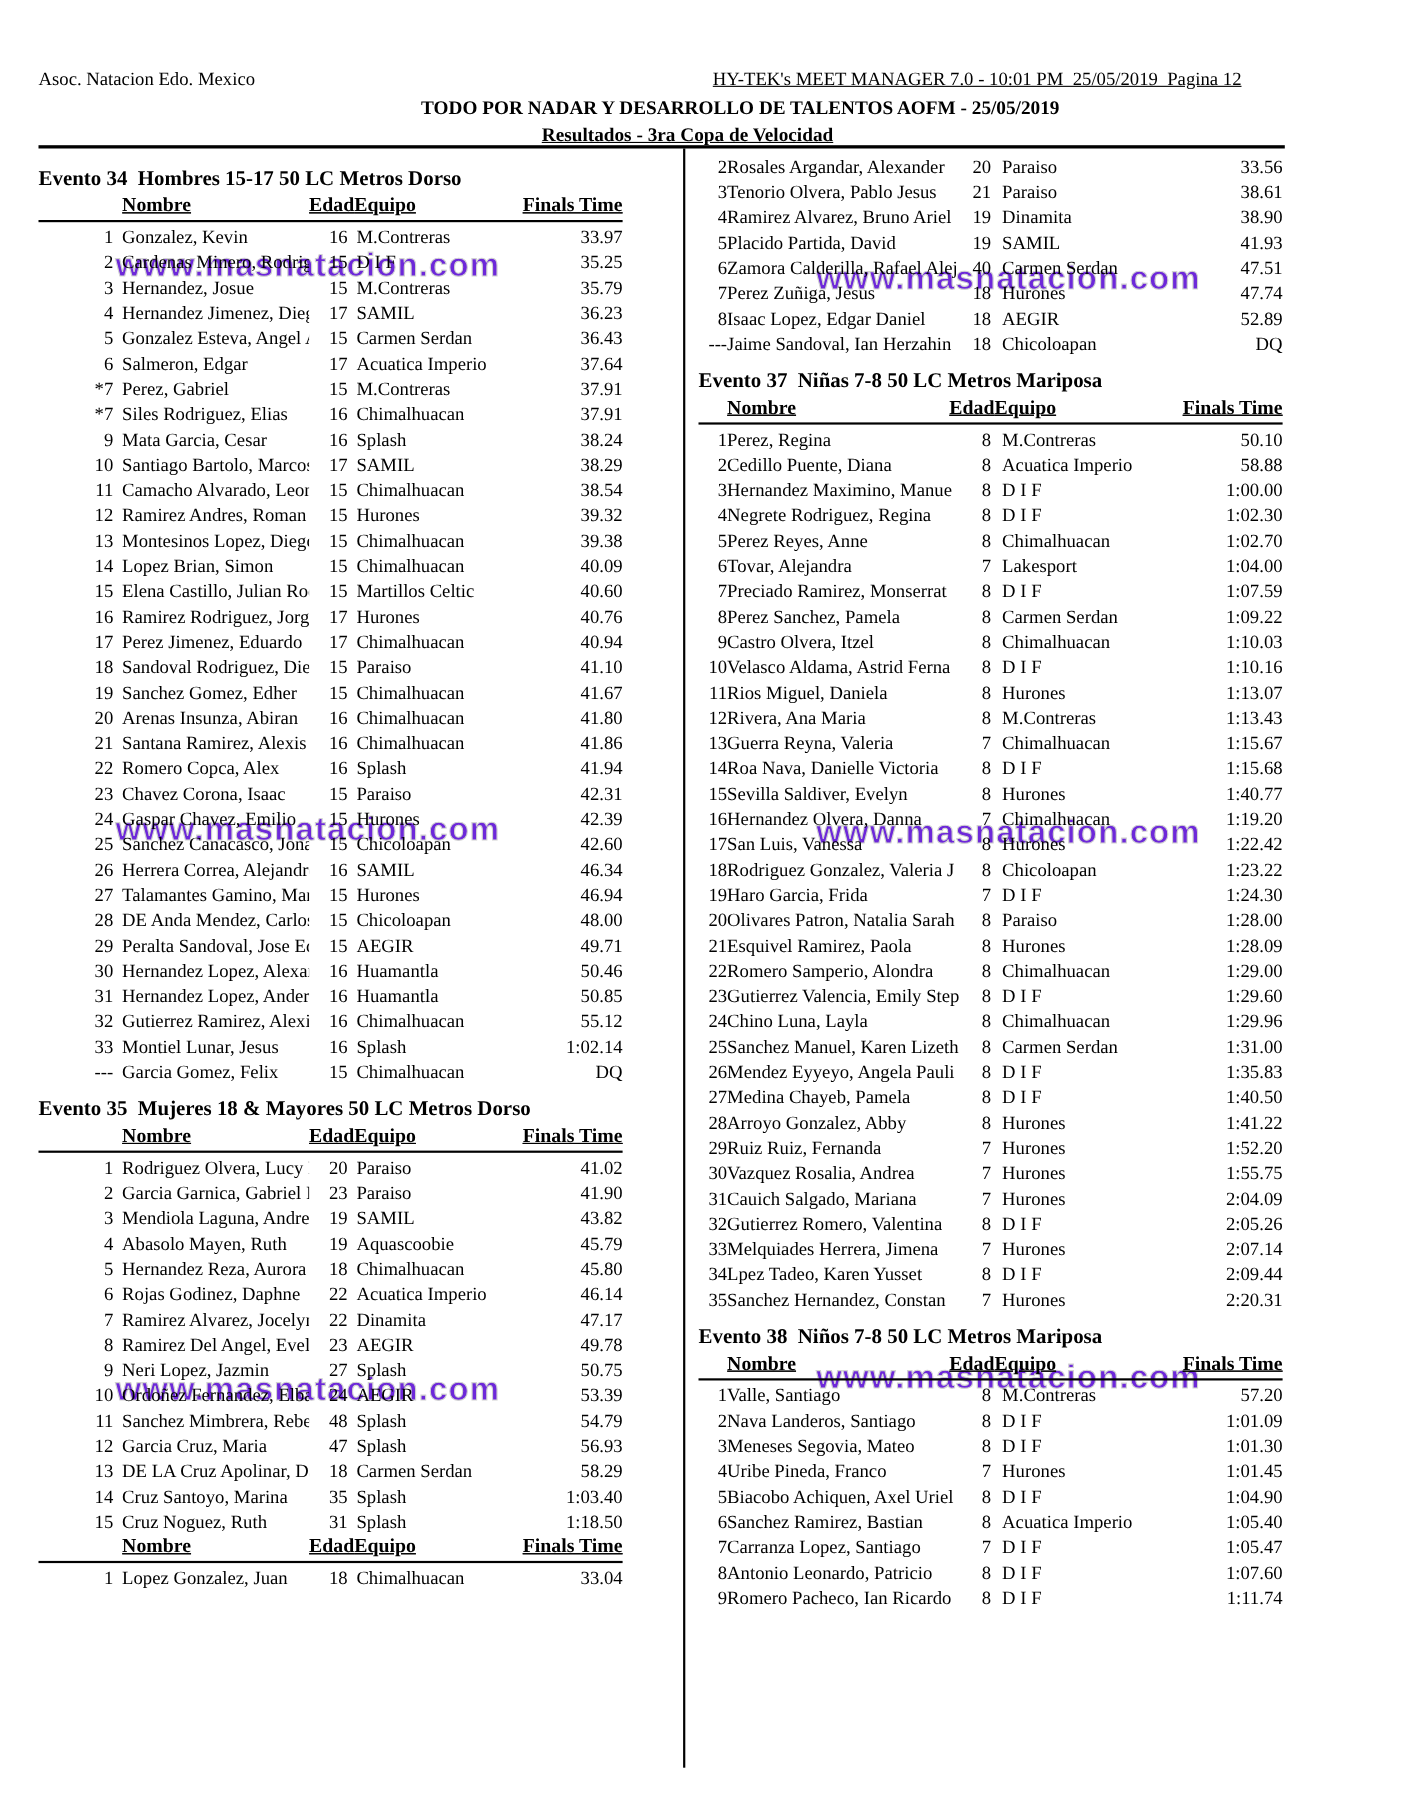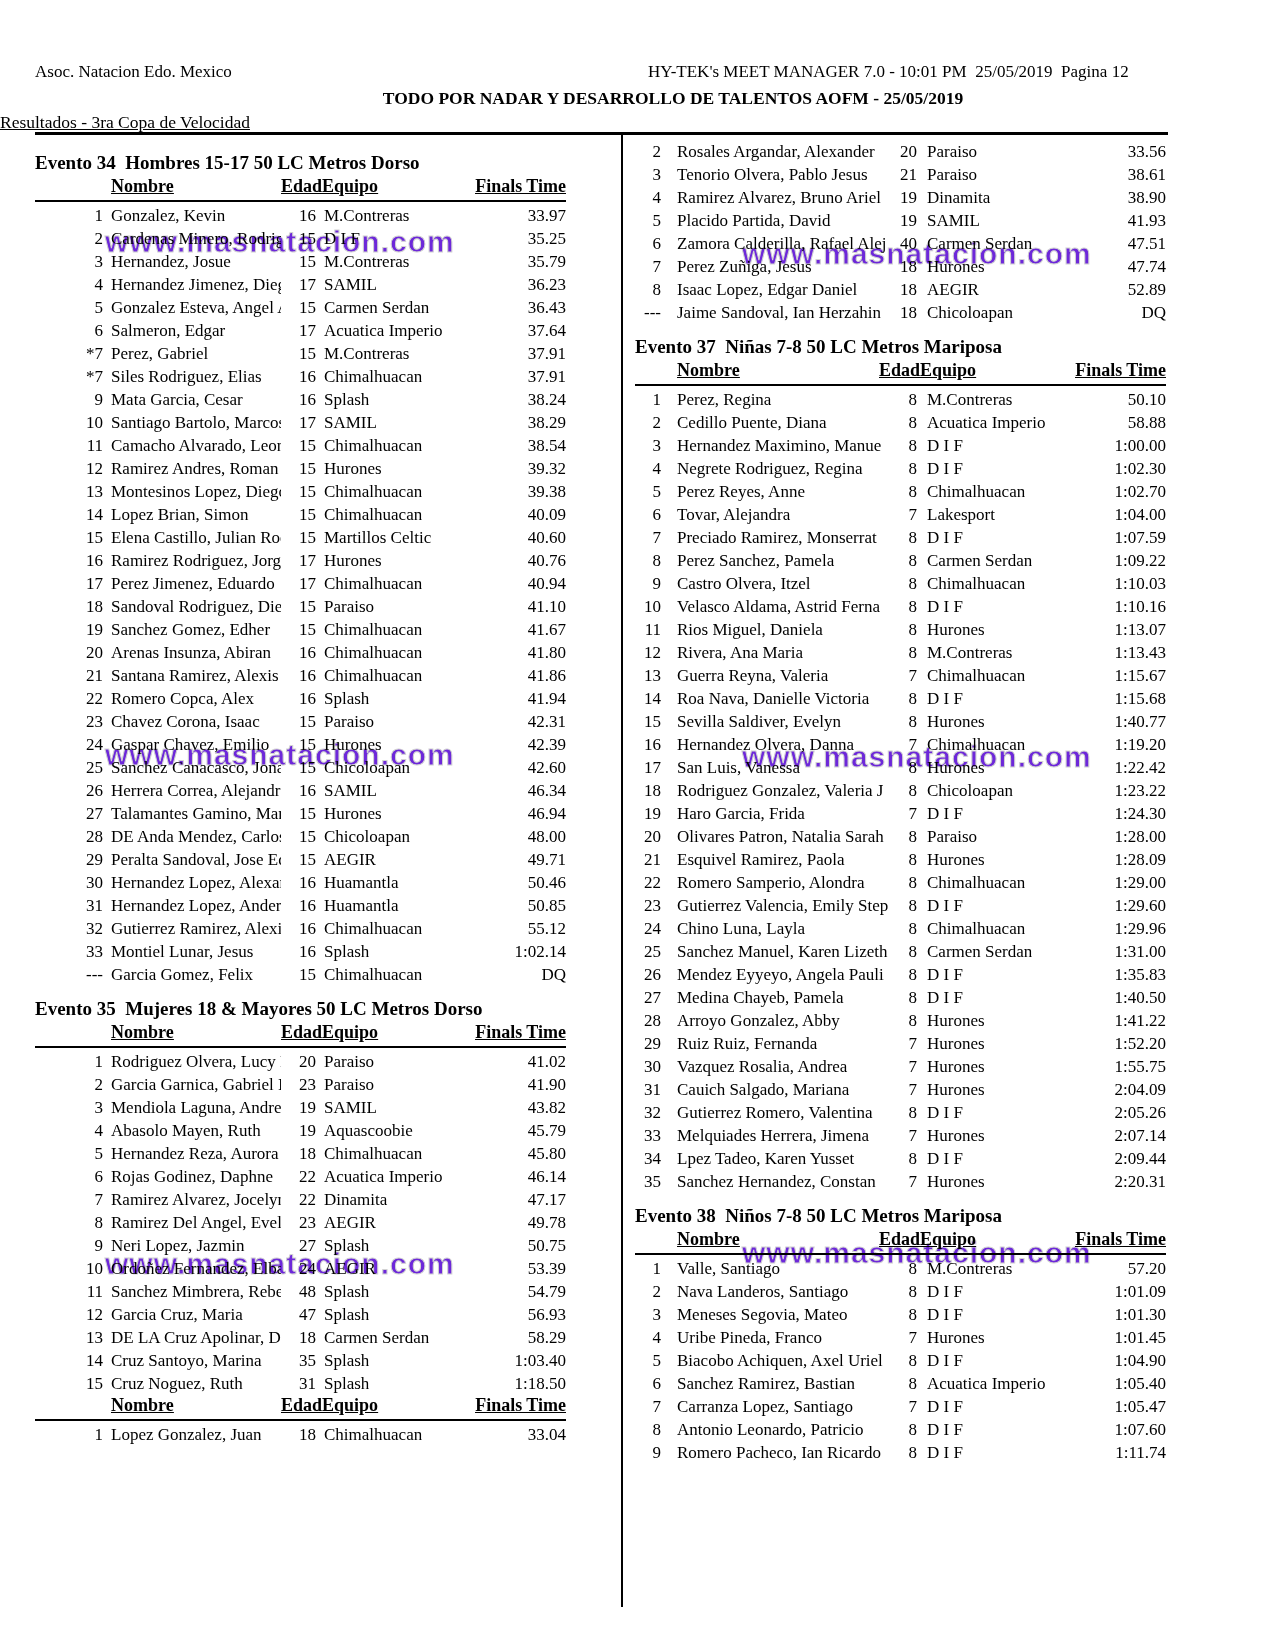--- a/index.html
+++ b/index.html
@@ -1,23 +1,23 @@
 <!DOCTYPE html>
 <html><head>
 <meta charset="utf-8">
 <style>
   html,body { margin:0; padding:0; background:#fff; }
   .page {
     position:relative; width:1275px; height:1650px; background:#fff;
     font-family:"Liberation Serif", serif; color:#000; overflow:hidden;
   }
   .top-left  { position:absolute; left:35px;  top:62px; font-size:17px; white-space:pre; }
-  .top-right { position:absolute; left:648px; top:62px; font-size:17px; white-space:pre; }
+  .top-right { position:absolute; left:648px; top:62px; font-size:17px; white-space:pre;text-decoration:underline; }
   .doc-title    { position:absolute; left:0; top:88px;  width:1250px; text-align:center; font-size:17.5px; font-weight:bold; white-space:pre;padding-left:48px; }
-  .doc-subtitle { position:absolute; left:0; top:112px; width:1250px; font-size:17.5px; font-weight:normal; text-decoration:underline; }
+  .doc-subtitle { position:absolute; left:0; top:112px; width:1250px; text-align:center; font-size:17.5px; font-weight:bold; text-decoration:underline; }
   .top-rule    { position:absolute; left:35px; top:132px; width:1133px; height:3px; background:#000; }
   .col-divider { position:absolute; left:621px; top:135px; width:2px; height:1472px; background:#000; }
 
   .col { position:absolute; top:140px; width:531px; }
   #col-left  { left:35px; }
   #col-right { left:635px; }
 
   .section-title { font-size:19px; font-weight:bold; margin:12px 0 2px 0; white-space:pre; }
 
   .row { display:flex; height:23px; line-height:23px; font-size:17px; }
@@ -30,21 +30,21 @@
   .c-team { flex:none; white-space:nowrap; overflow:hidden; }
   .c-time { flex:1; text-align:right; white-space:nowrap; }
   .c-eq   { flex:none; white-space:nowrap; }
 
   #col-left  .c-rank { width:68px; }
   #col-left  .c-name { width:170px; margin-left:8px; }
   #col-left  .c-age  { width:35px; }
   #col-left  .c-team { width:150px; margin-left:8px; }
 
   #col-right .c-rank { width:26px; }
-  #col-right .c-name { width:218px; margin-left:16px; }
+  #col-right .c-name { width:218px; margin-left:0; }
   #col-right .c-age  { width:22px; }
   #col-right .c-team { width:150px; margin-left:10px; }
   #col-right .c-eq   { margin-left:-16px; }
 
   .wm {
     position:absolute; font-family:"Liberation Sans", sans-serif;
     font-size:30px; font-weight:bold; letter-spacing:1px;
     color:#6d28d9; -webkit-text-stroke:1px #d2d2d2; white-space:nowrap;
   }
   .wm1 { left:105px; top:225px; }

